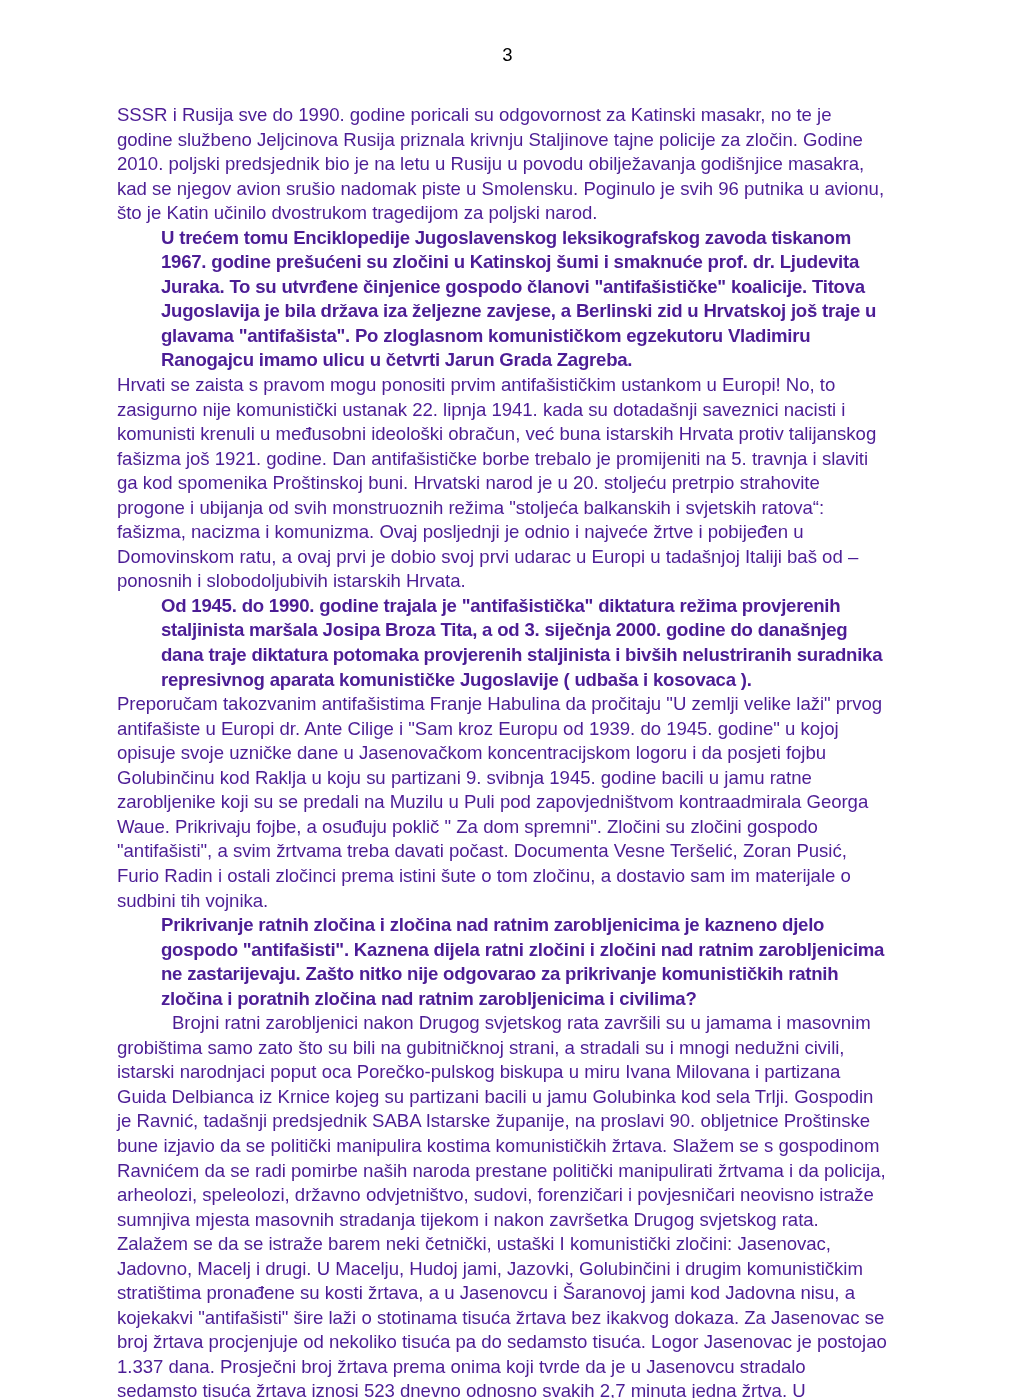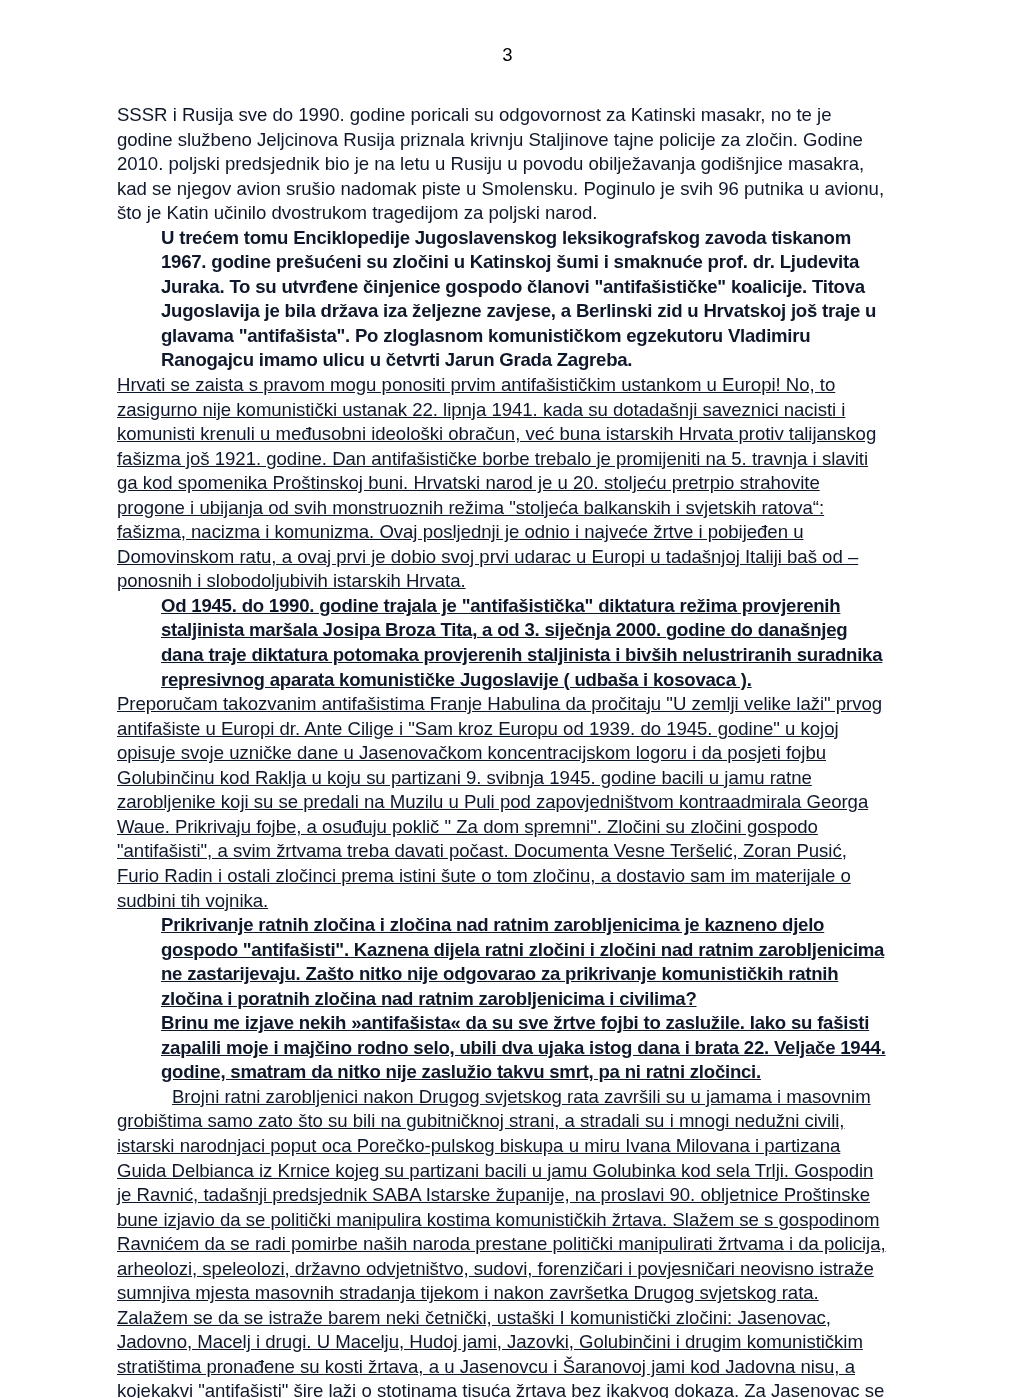--- a/index.html
+++ b/index.html
@@ -37,34 +37,34 @@
     position: absolute;
     top: 103px;
     left: 117px;
     width: 772px;
   }
   p.para {
     margin: 0;
     font-size: 18.6px;
     line-height: 24.55px;
     text-align: left;
-    color: #0f172a;
+    color: #4c1d95;
     letter-spacing: -0.05px;
     word-spacing: 0.1px;
   }
   p.para.bold {
     font-weight: bold;
     letter-spacing: -0.25px;
     margin-left: 44px;
   }
   p.para.indent-first {
     text-indent: 55px;
   }
   .gap-0 { margin-top: 0; }
-  .gap-blank { margin-top: 24.5px; text-decoration: underline; }
+  .gap-blank { margin-top: 24.5px; }
   .tight { margin-top: 0; }
 </style>
 </head>
 <body>
 
 <div class="page">
 
   <div class="page-number">3</div>
 
   <div class="body-area">
@@ -74,18 +74,17 @@
     <p class="para bold tight">U trećem tomu Enciklopedije Jugoslavenskog leksikografskog zavoda tiskanom 1967. godine prešućeni su zločini u Katinskoj šumi i smaknuće prof. dr. Ljudevita Juraka. To su utvrđene činjenice gospodo članovi "antifašističke" koalicije. Titova Jugoslavija je bila država iza željezne zavjese, a Berlinski zid u Hrvatskoj još traje u glavama "antifašista". Po zloglasnom komunističkom egzekutoru Vladimiru Ranogajcu imamo ulicu u četvrti Jarun Grada Zagreba.</p>
 
     <p class="para gap-blank">Hrvati se zaista s pravom mogu ponositi prvim antifašističkim ustankom u Europi!  No, to zasigurno nije komunistički ustanak 22. lipnja 1941. kada su dotadašnji saveznici nacisti i komunisti krenuli u međusobni ideološki obračun, već buna istarskih Hrvata protiv talijanskog fašizma još 1921. godine. Dan antifašističke borbe trebalo je promijeniti na 5. travnja i slaviti ga kod spomenika Proštinskoj buni. Hrvatski narod je u 20. stoljeću pretrpio strahovite progone i ubijanja od svih monstruoznih režima "stoljeća balkanskih i svjetskih ratova“: fašizma, nacizma i komunizma. Ovaj posljednji je odnio i najveće žrtve i pobijeđen u Domovinskom ratu, a ovaj prvi je dobio svoj prvi udarac u Europi  u tadašnjoj Italiji baš od – ponosnih i slobodoljubivih istarskih Hrvata.</p>
 
     <p class="para bold gap-blank">Od 1945. do 1990. godine trajala je "antifašistička" diktatura režima provjerenih staljinista maršala Josipa Broza Tita, a od 3. siječnja 2000. godine do današnjeg dana traje diktatura potomaka provjerenih staljinista i bivših nelustriranih suradnika represivnog aparata komunističke Jugoslavije ( udbaša i kosovaca ).</p>
 
     <p class="para gap-blank">Preporučam takozvanim antifašistima Franje Habulina da pročitaju "U zemlji velike laži" prvog antifašiste u Europi dr. Ante Cilige i "Sam kroz Europu od 1939. do 1945. godine" u kojoj opisuje svoje uzničke dane u Jasenovačkom koncentracijskom logoru i da posjeti fojbu Golubinčinu kod Raklja u koju su partizani 9. svibnja 1945. godine bacili u jamu ratne zarobljenike koji su se predali na Muzilu u Puli pod zapovjedništvom kontraadmirala Georga Waue. Prikrivaju fojbe, a osuđuju poklič " Za dom spremni". Zločini su zločini gospodo "antifašisti", a svim žrtvama treba davati počast. Documenta Vesne Teršelić, Zoran Pusić, Furio Radin i ostali zločinci prema istini šute o tom zločinu, a dostavio sam im materijale o sudbini tih vojnika.</p>
 
     <p class="para bold gap-blank">Prikrivanje ratnih zločina i zločina nad ratnim zarobljenicima je kazneno djelo gospodo "antifašisti". Kaznena dijela ratni zločini i zločini nad ratnim zarobljenicima ne zastarijevaju. Zašto nitko nije odgovarao za prikrivanje komunističkih ratnih zločina i poratnih zločina nad ratnim zarobljenicima i civilima?</p>
 
-    <p class="para bold gap-blank">Brinu me izjave nekih »antifašista« da su sve žrtve fojbi to zaslužile. Iako su fašisti  zapalili moje i majčino rodno selo, ubili dva ujaka istog dana i brata 22. Veljače 1944. godine, smatram da nitko nije zaslužio takvu smrt, pa ni ratni zločinci.</p>
 
     <p class="para indent-first gap-blank">Brojni ratni zarobljenici nakon Drugog svjetskog rata završili su u jamama i masovnim grobištima samo zato što su bili na gubitničknoj strani, a stradali su i mnogi nedužni civili, istarski narodnjaci poput oca Porečko-pulskog biskupa u miru Ivana Milovana i partizana Guida Delbianca iz Krnice kojeg su partizani bacili u jamu Golubinka kod sela Trlji. Gospodin je Ravnić, tadašnji predsjednik SABA Istarske županije, na proslavi 90. obljetnice Proštinske bune izjavio da se politički manipulira kostima komunističkih žrtava. Slažem se s gospodinom Ravnićem da se radi pomirbe naših naroda prestane politički manipulirati žrtvama i da policija, arheolozi, speleolozi, državno odvjetništvo, sudovi, forenzičari i povjesničari neovisno istraže sumnjiva mjesta masovnih stradanja tijekom i nakon završetka Drugog svjetskog rata. Zalažem se da se istraže barem neki četnički, ustaški I komunistički zločini: Jasenovac, Jadovno, Macelj i drugi. U Macelju, Hudoj jami, Jazovki, Golubinčini i drugim komunističkim stratištima pronađene su kosti žrtava, a u Jasenovcu i Šaranovoj jami kod Jadovna nisu, a kojekakvi "antifašisti" šire laži o stotinama tisuća žrtava bez ikakvog dokaza. Za Jasenovac se broj žrtava procjenjuje od nekoliko tisuća pa do sedamsto tisuća. Logor Jasenovac je postojao 1.337 dana. Prosječni broj žrtava prema onima koji tvrde da je u Jasenovcu stradalo sedamsto tisuća žrtava iznosi 523 dnevno odnosno svakih 2,7 minuta jedna žrtva. U Jasenovcu nije bilo plinskih komora niti krematorija. Prema pisanju dr. Ante Ciliga u Jasenovcu su</p>
 
   </div>
 </div>
 
 </body></html>

